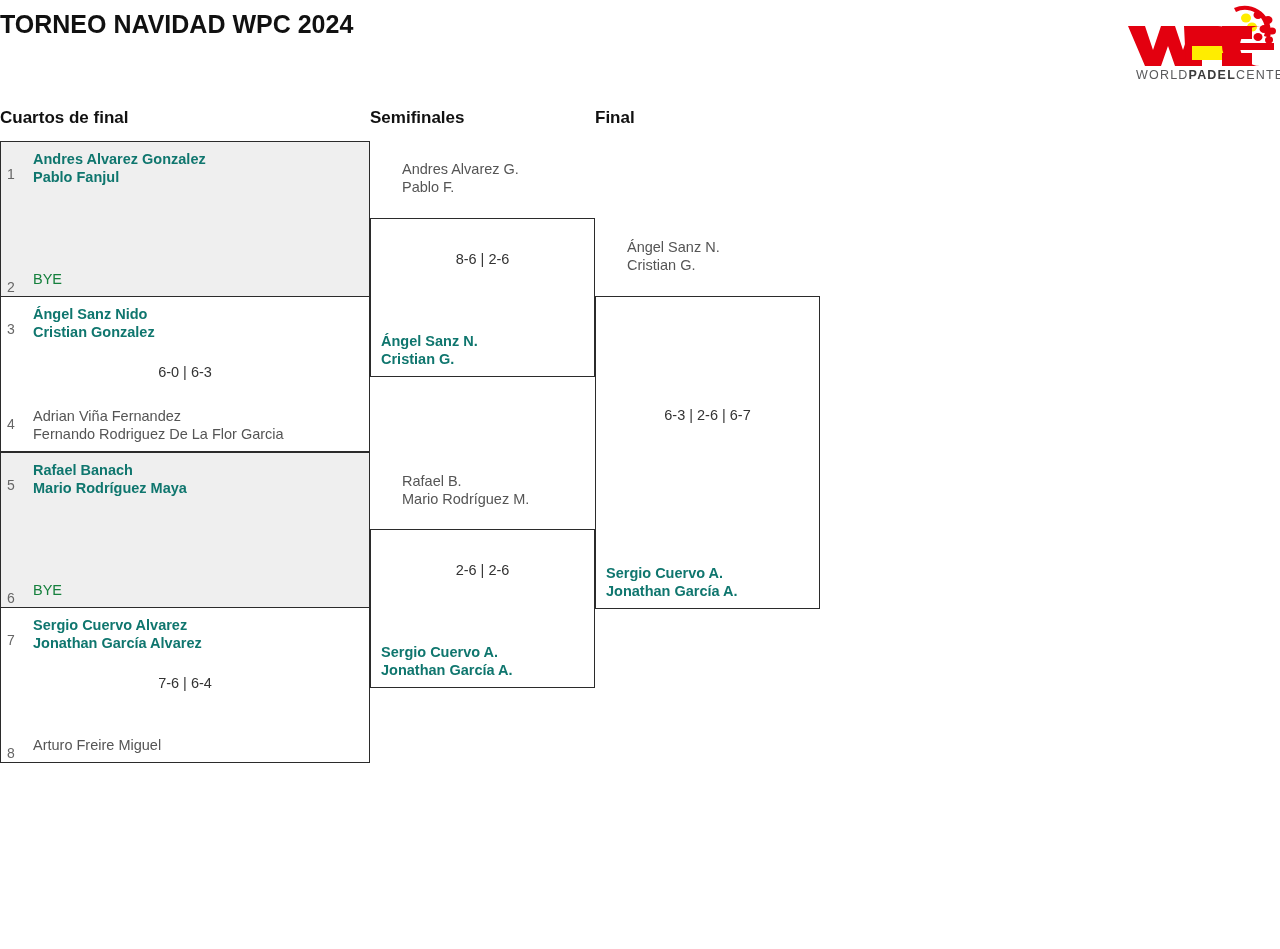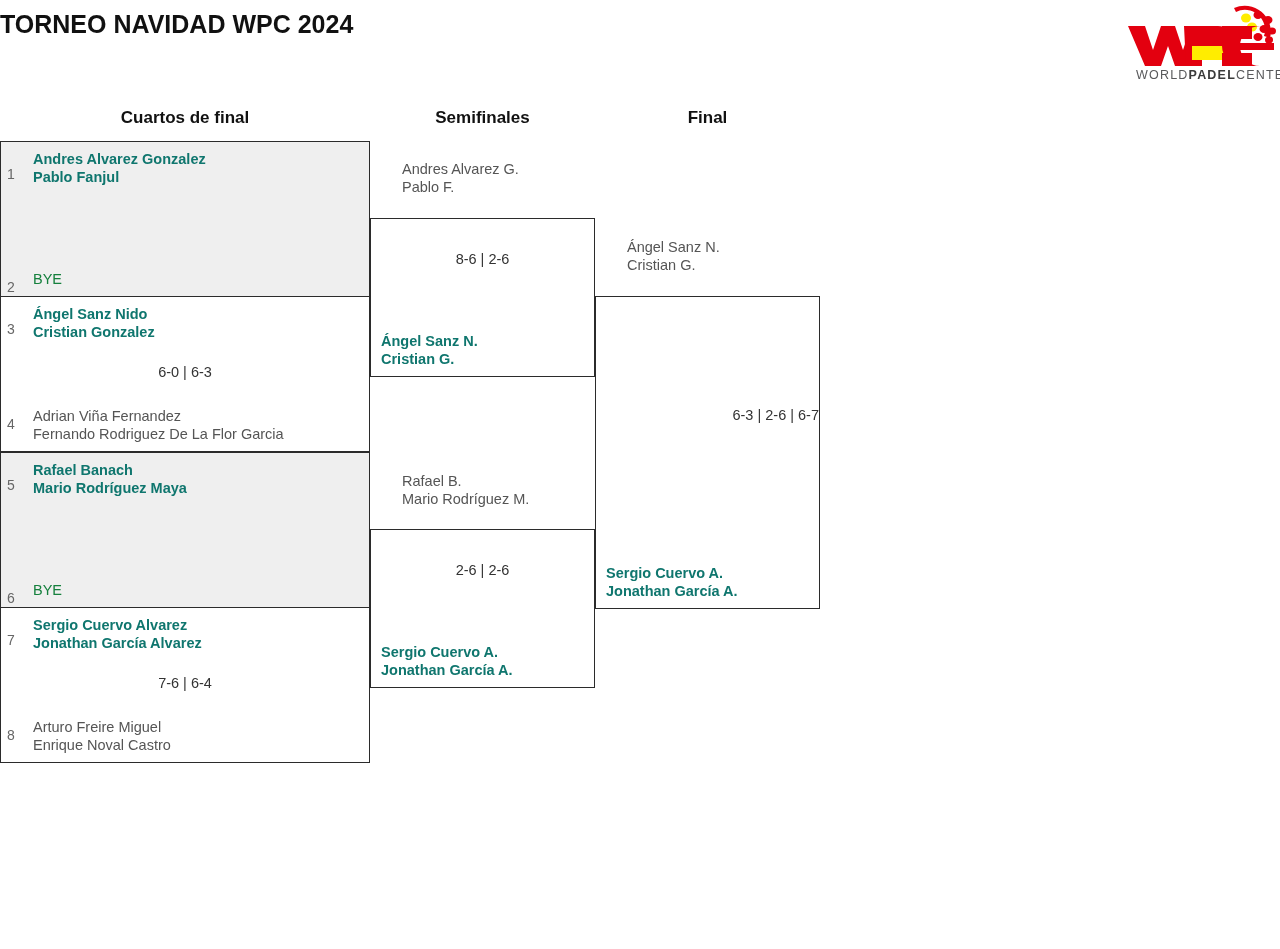--- a/index.html
+++ b/index.html
@@ -18,21 +18,21 @@
   .title-line.sub { font-weight: 400; }
 
   
   .logo { position: absolute; left: 1122px; top: 2px; width: 158px; height: 80px; }
   .logo svg { display: block; }
 
   
   .col-head {
     position: absolute; top: 108px;
     font-size: 17px; font-weight: 700; color: #111111;
-    text-align: center; white-space: nowrap;
+    white-space: nowrap;
   }
   #head-qf  { left: 0px;   width: 370px; }
   #head-sf  { left: 370px; width: 225px; }
   #head-f   { left: 595px; width: 225px; }
 
   
   .bracket { position: absolute; left: 0; top: 0; width: 1280px; height: 949px; }
 
   
   .match { position: absolute; border: 1px solid #2b2b2b; background: #ffffff; }
@@ -75,21 +75,21 @@
   .bye-label { margin-left: 22px; font-size: 14.5px; color: #15803d; line-height: 18px; }
 
   
   .score {
     position: absolute; left: 0; width: 100%;
     text-align: center; font-size: 14.5px; color: #333333;
     white-space: nowrap;
   }
   .qf .score { top: 67px; text-align: center; }
   .sf .score { top: 32px; }
-  .fin .score { top: 110px; text-align: right; }
+  .fin .score { top: 110px; }
 
   
   .conn { position: absolute; background: #2b2b2b; }
 </style>
 </head>
 <body>
 
 <div id="root">
 
   <div class="title-block">
@@ -186,21 +186,20 @@
         <span class="seed">7</span>
         <div class="names">
           <div class="nm">Sergio Cuervo Alvarez</div>
           <div class="nm">Jonathan García Alvarez</div>
         </div>
       </div>
       <div class="team bot loser">
         <span class="seed">8</span>
         <div class="names">
           <div class="nm">Arturo Freire Miguel</div>
-          <div class="nm">Enrique Noval Castro</div>
         </div>
       </div>
       <div class="score">7-6 | 6-4</div>
     </div>
 
     <div class="match sf" id="sf1">
       <div class="team bot winner">
         <div class="names">
           <div class="nm">Ángel Sanz N.</div>
           <div class="nm">Cristian G.</div>

